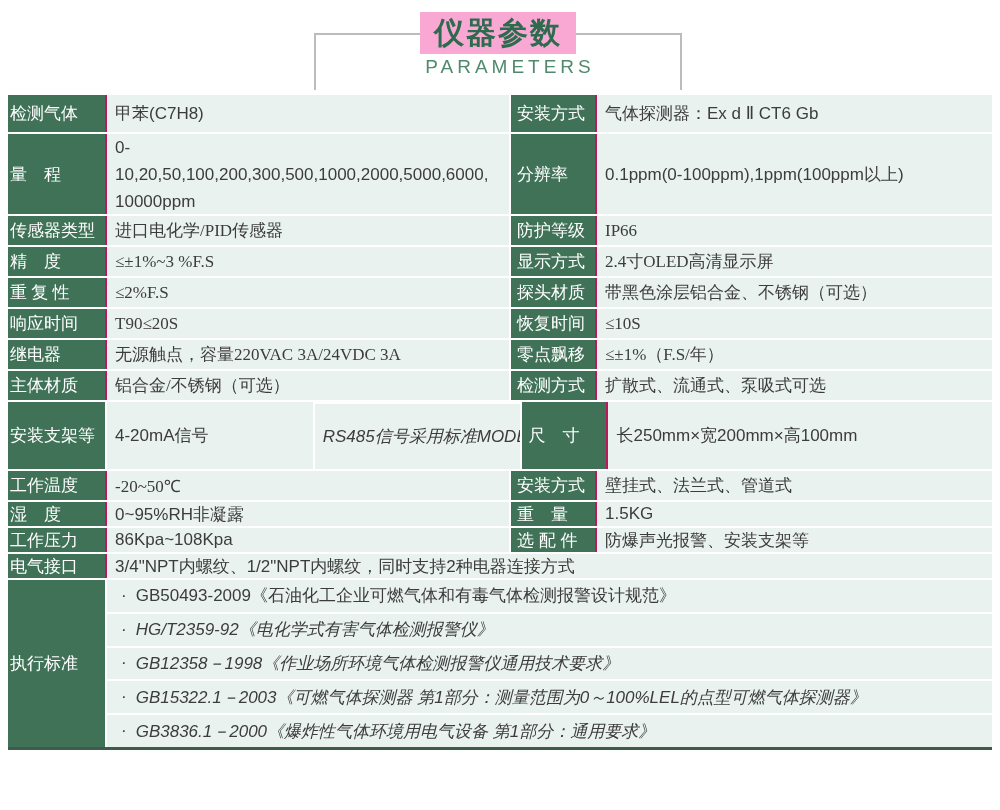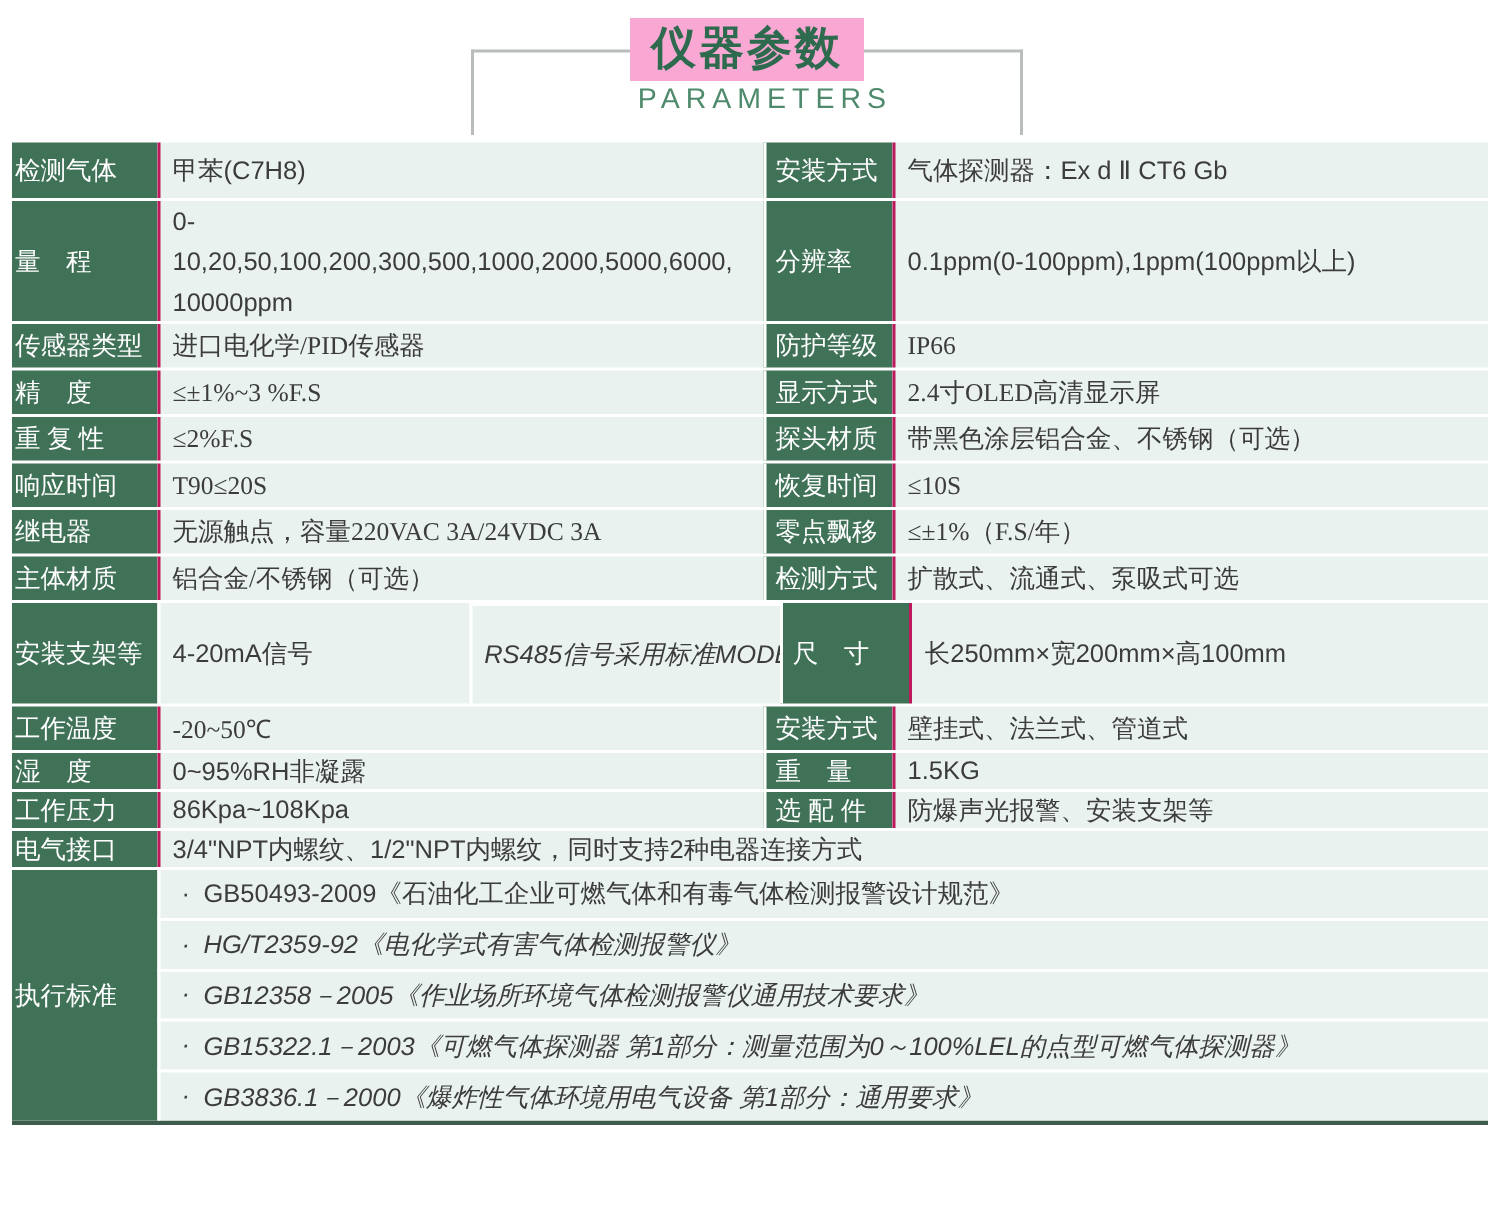--- a/index.html
+++ b/index.html
@@ -166,21 +166,21 @@
         <div class="val sub">
           <span class="bullet">·</span>
           <span>GB50493-2009《石油化工企业可燃气体和有毒气体检测报警设计规范》</span>
         </div>
         <div class="val sub">
           <span class="bullet">·</span>
           <span>HG/T2359-92《电化学式有害气体检测报警仪》</span>
         </div>
         <div class="val sub">
           <span class="bullet">·</span>
-          <span>GB12358－2005《作业场所环境气体检测报警仪通用技术要求》</span>
+          <span>GB12358－1998《作业场所环境气体检测报警仪通用技术要求》</span>
         </div>
         <div class="val sub">
           <span class="bullet">·</span>
           <span>GB15322.1－2003《可燃气体探测器 第1部分：测量范围为0～100%LEL的点型可燃气体探测器》</span>
         </div>
         <div class="val sub">
           <span class="bullet">·</span>
           <span>GB3836.1－2000《爆炸性气体环境用电气设备 第1部分：通用要求》</span>
         </div>
       </div>

